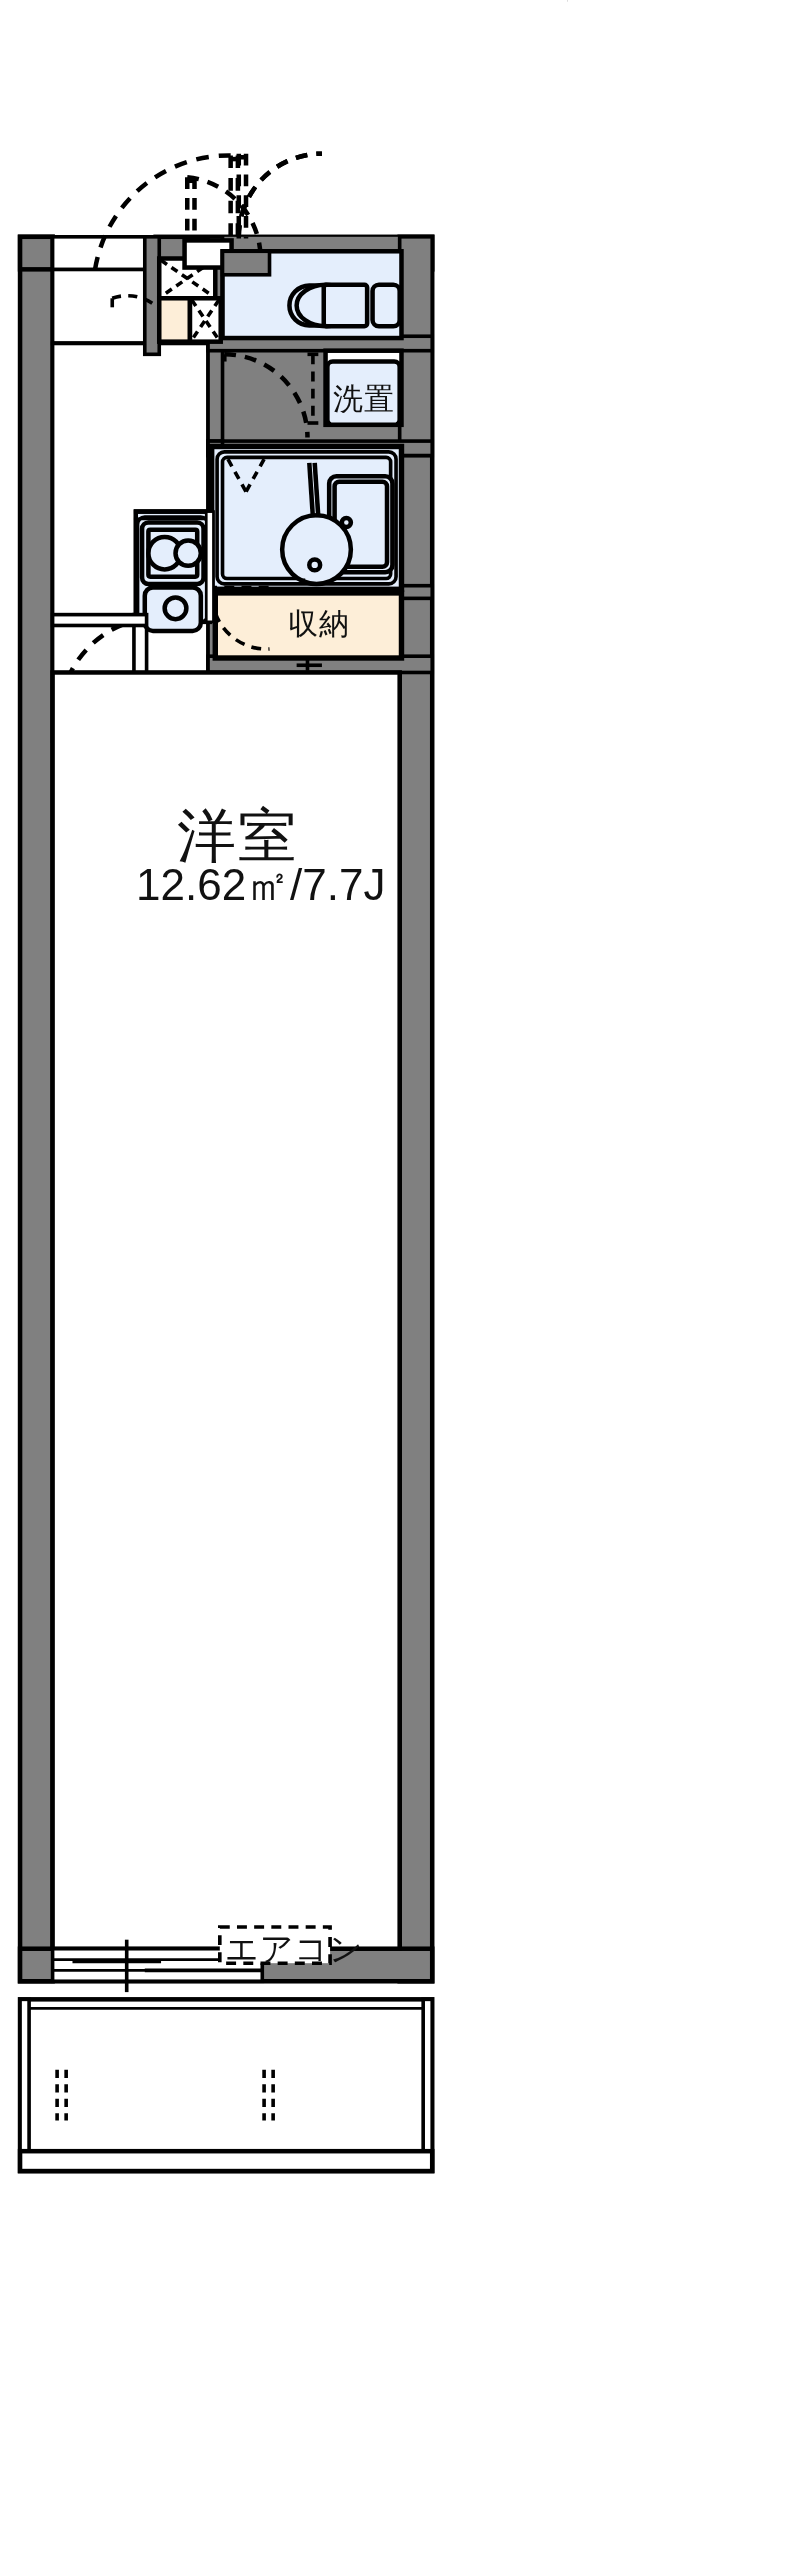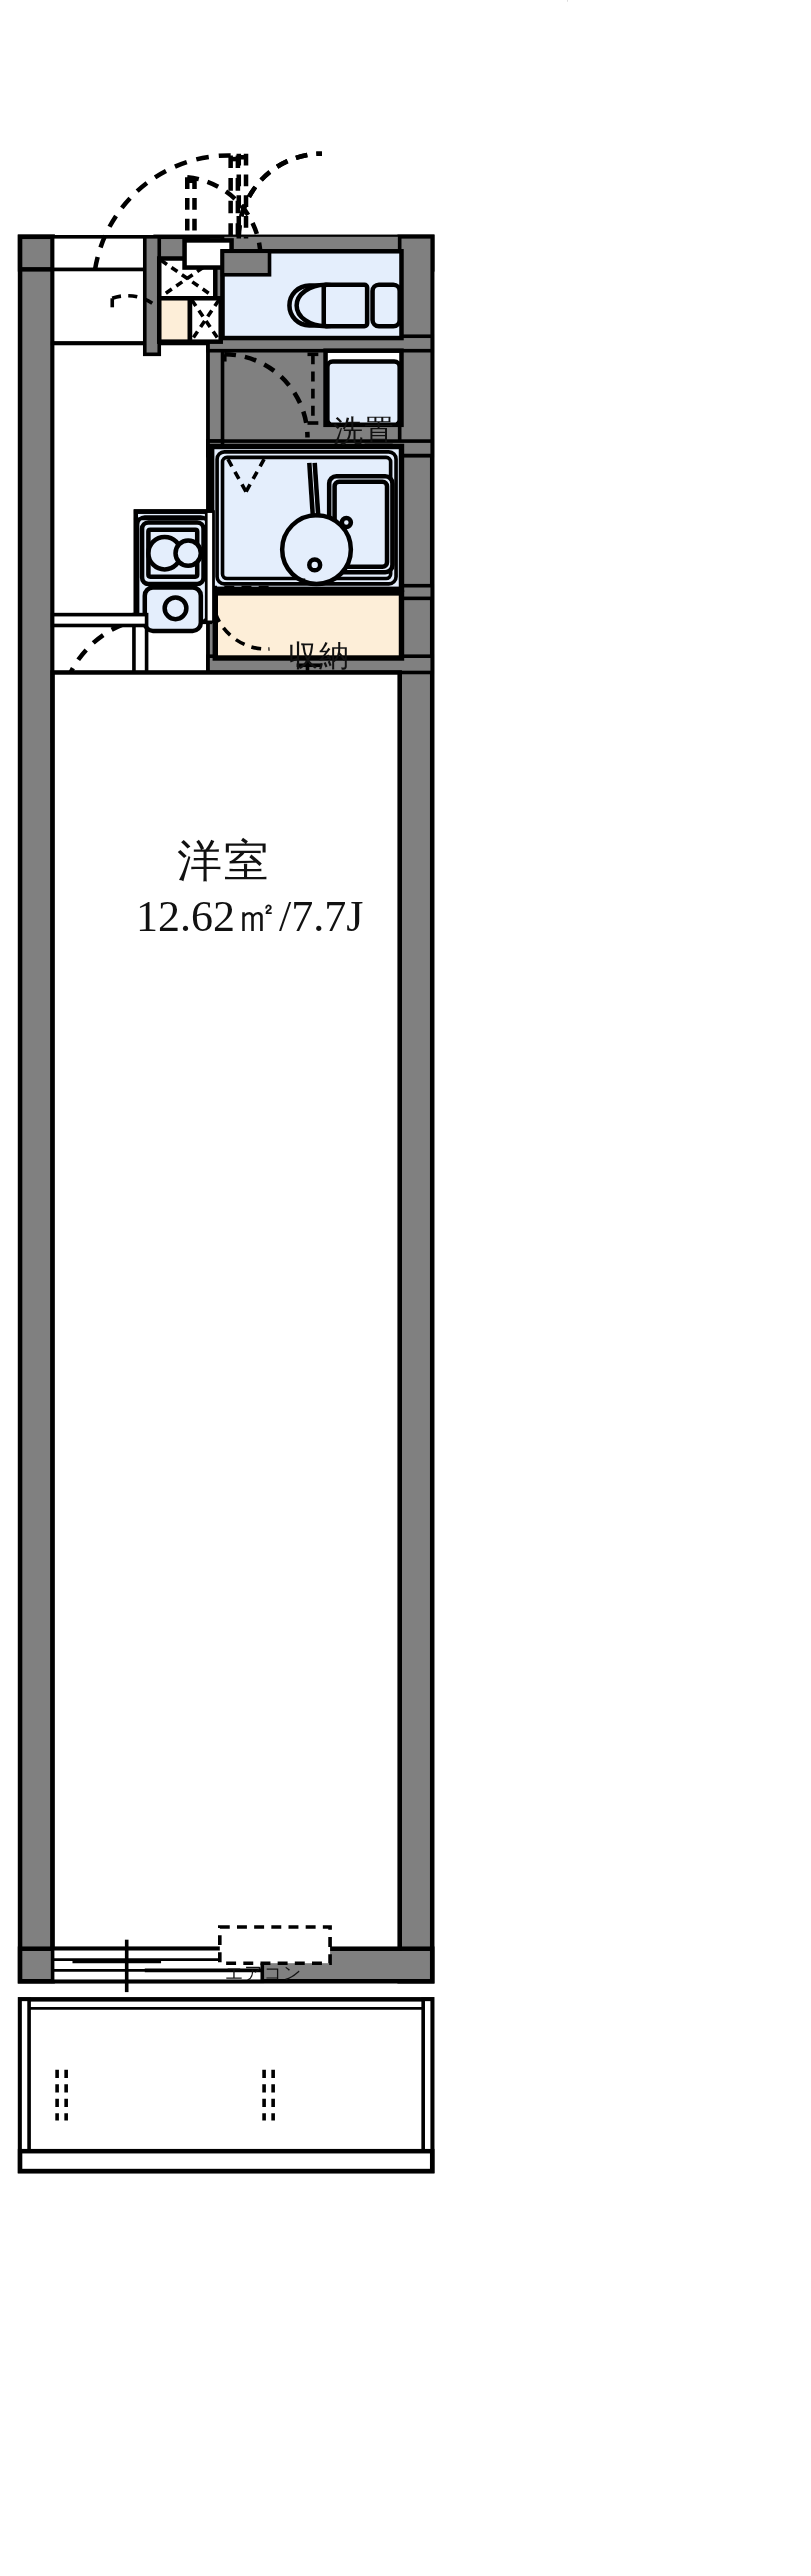--- a/index.html
+++ b/index.html
@@ -18,40 +18,39 @@
   }
   #plan {
     position: absolute;
     left: 0;
     top: 0;
   }
   .lbl {
     position: absolute;
     white-space: nowrap;
     color: #111111;
-    font-family: Liberation Serif, serif;
+    font-family: Liberation Sans, sans-serif;
     line-height: 1;
     pointer-events: none;
-    margin-top: 32px;
   }
   .lbl-room-name {
-    font-size: 45px;
+    font-size: 59px;
     letter-spacing: 1.8px;
     text-align: right;
   }
   .lbl-room-area {
     font-size: 44px;
     letter-spacing: 0px;
   }
   .lbl-sub {
     font-size: 30px;
     letter-spacing: 0.9px;
   }
   .lbl-dashbox {
-    font-size: 18px;
+    font-size: 33px;
     letter-spacing: 0.9px;
   }
 </style>
 </head>
 <body>
 
 <div id="stage">
 
   <svg id="plan" width="812" height="2576" viewBox="0 0 898 2850">
 

